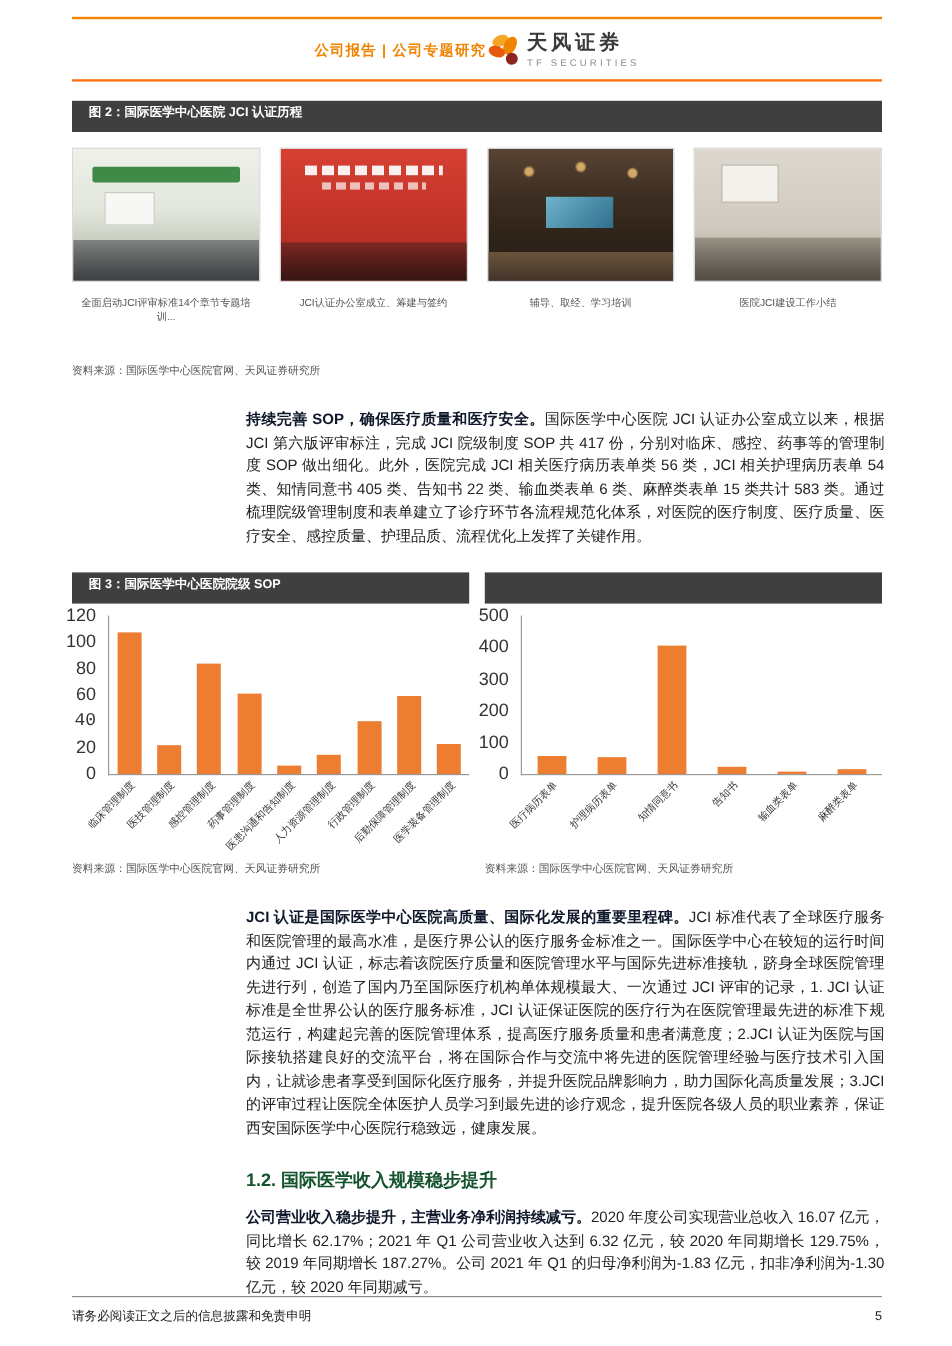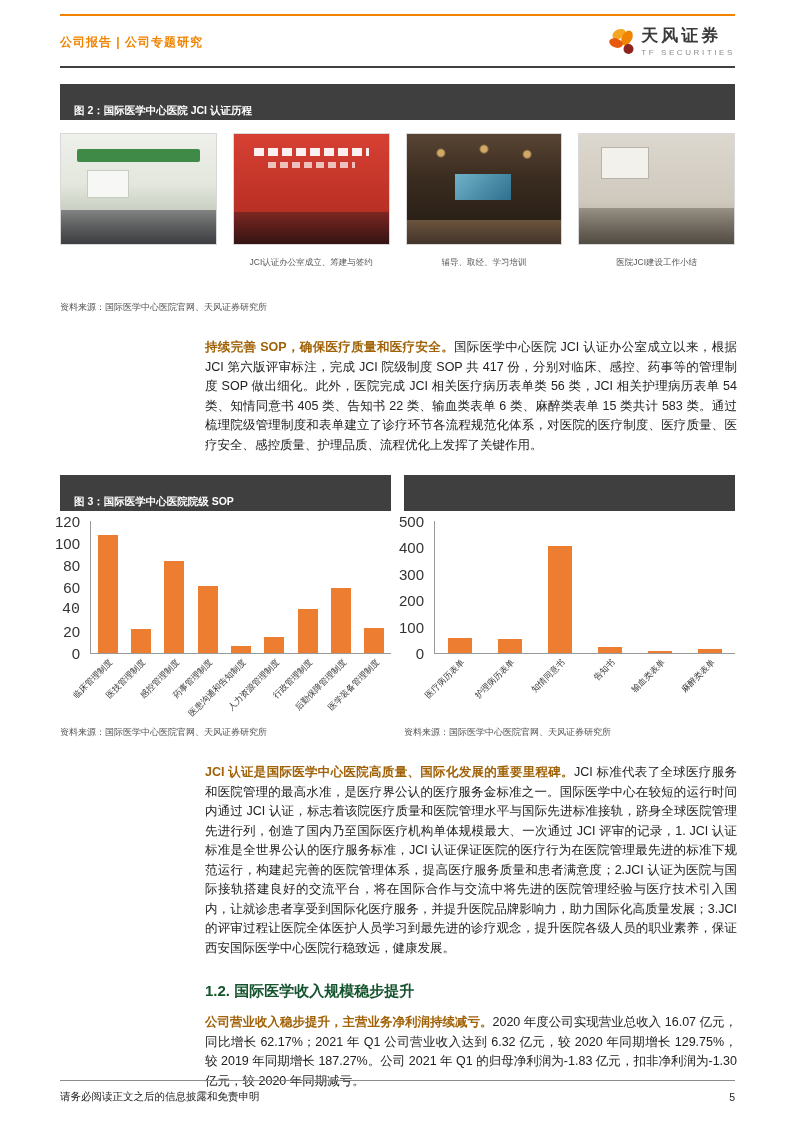--- a/index.html
+++ b/index.html
@@ -1,30 +1,30 @@
 <!DOCTYPE html>
 <html><head>
 <meta charset="utf-8">
 <style>
   html,body{margin:0;padding:0;background:#fff;}
   .page{width:793px;height:1122px;background:#fff;position:relative;overflow:hidden;
         font-family:"Liberation Sans",sans-serif;color:#1d1d1d;}
   .content{padding:14px 58px 0 60px;}
 
   
-  .hdr{border-top:2px solid #F08300;border-bottom:2px solid #404040;
-       display:flex;justify-content:space-between;align-items:center;padding:9px 0 7px;}
+  .hdr{border-top:2px solid #F08300;border-bottom:2px solid #f97316;
+       display:flex;justify-content:center;align-items:center;padding:9px 0 7px;}
   .hdr-cat{color:#F08300;font-size:12px;font-weight:bold;letter-spacing:1px;}
   .brand{display:flex;align-items:center;gap:0;}
   .brand-txt{display:flex;flex-direction:column;}
   .brand-name{font-size:17px;font-weight:bold;color:#3a3a3a;letter-spacing:3px;line-height:1.1;}
   .brand-sub{font-size:8px;color:#8c8c8c;letter-spacing:2.6px;margin-top:2px;}
 
   
-  .figbar{display:flex;align-items:flex-end;background:#3F3F3F;height:36px;margin-top:16px;}
+  .figbar{display:flex;align-items:flex-start;background:#3F3F3F;height:26px;margin-top:16px;}
   .figbar .accent{width:7px;background:#F08300;flex:none;}
   .figbar .t{color:#fff;font-size:10.5px;font-weight:bold;line-height:20px;padding-left:7px;
              white-space:nowrap;overflow:hidden;}
 
   
   .photos{display:flex;gap:16px;margin-top:13px;}
   .photo-item{flex:1;min-width:0;}
   .photo{height:112px;position:relative;overflow:hidden;border:1px solid #d8d8d8;box-sizing:border-box;}
   .caption{font-size:8.5px;color:#555;text-align:center;margin-top:12px;}
   .source{font-size:9px;color:#555;margin-top:32px;}
@@ -50,21 +50,21 @@
       background:repeating-linear-gradient(90deg,rgba(255,255,255,.85) 0 8px,transparent 8px 12px);}
   .photo3 .people{position:absolute;bottom:0;left:0;right:0;height:32px;
       background:linear-gradient(180deg,rgba(70,30,30,.5),rgba(40,18,18,.9));}
   .photo4{background:linear-gradient(180deg,#ddd8cf 0%,#cfc9be 60%,#a69e90 100%);}
   .photo4 .screen{position:absolute;top:13px;left:22px;width:46px;height:30px;background:#f2f1ec;border:1px solid #b9b4a9;}
   .photo4 .people{position:absolute;bottom:0;left:0;right:0;height:36px;
       background:linear-gradient(180deg,rgba(95,88,76,.45),rgba(60,55,48,.8));}
 
   
   .para{margin:24px 0 0 145px;width:532px;font-size:12.5px;line-height:19.5px;text-align:justify;color:#222;}
-  .para b{font-weight:bold;color:#a16207;}
+  .para b{font-weight:bold;color:#0f172a;}
 
   
   .charts{display:flex;gap:13px;margin-top:20px;}
   .chart-block{flex:1;min-width:0;}
   .chart-block .figbar{margin-top:0;}
   .chart{margin-top:10px;}
   .plot-row{display:flex;}
   .yaxis{position:relative;width:30px;height:132px;flex:none;}
   .ytick{position:absolute;right:10px;transform:translateY(50%);font-size:15px;color:#333;}
   .plot-col{flex:1;min-width:0;}
@@ -113,20 +113,21 @@
       <span class="t">图 2：国际医学中心医院 JCI 认证历程</span>
     </div>
 
     <div class="photos">
       <div class="photo-item">
         <div class="photo photo1">
           <div class="banner"></div>
           <div class="screen"></div>
           <div class="crowd"></div>
         </div>
+        <div class="caption">全面启动JCI评审标准14个章节专题培训...</div>
       </div>
       <div class="photo-item">
         <div class="photo photo3">
           <div class="txt"></div>
           <div class="txt2"></div>
           <div class="people"></div>
         </div>
         <div class="caption">JCI认证办公室成立、筹建与签约</div>
       </div>
       <div class="photo-item">

